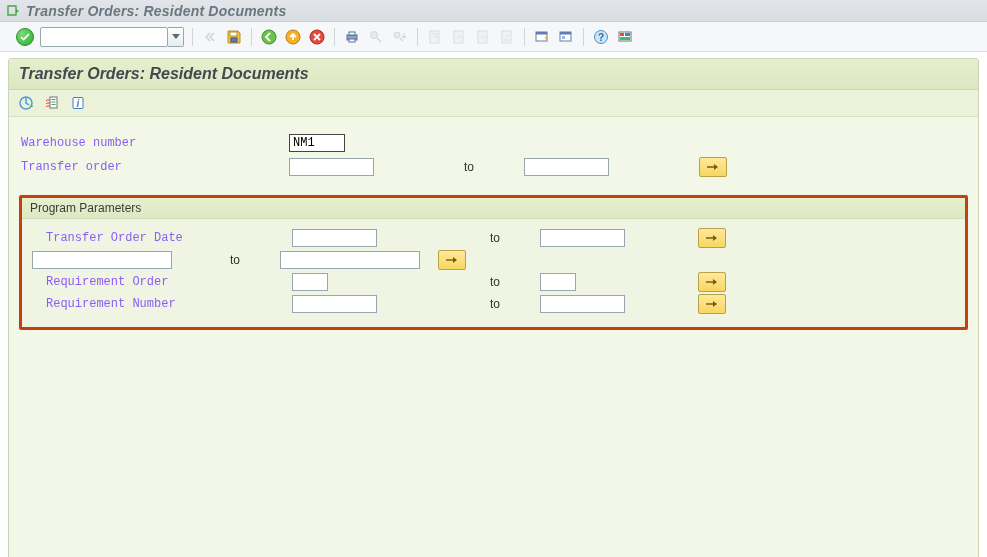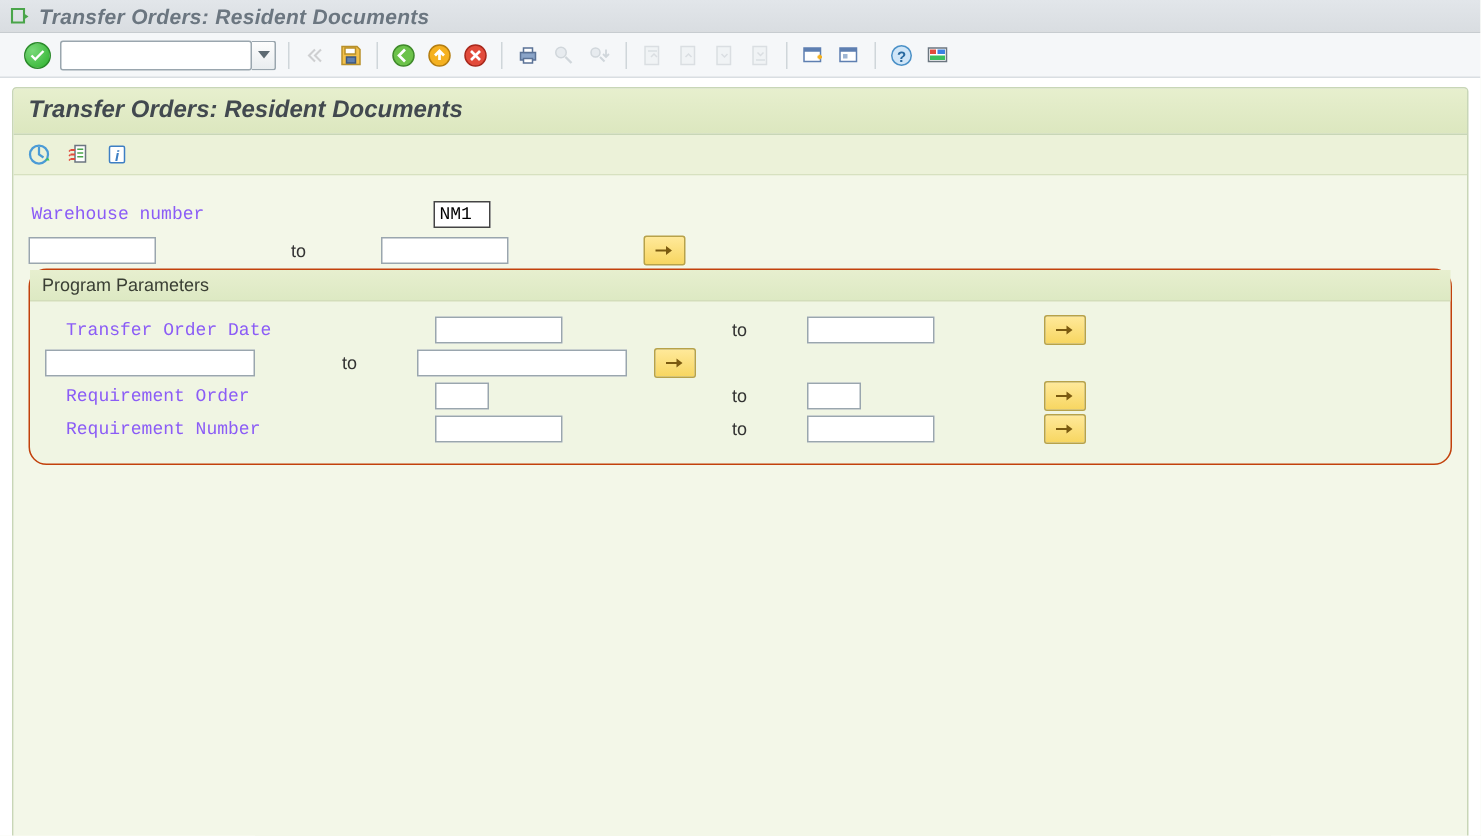--- a/index.html
+++ b/index.html
@@ -131,23 +131,24 @@
     border:1px solid #b7a24a;
     background:linear-gradient(#ffe99a,#f7d661);
     border-radius:2px;
     display:flex; align-items:center; justify-content:center;
     cursor:pointer;
   }
   .range-btn svg { width:14px; height:12px; }
 
   
   .group-box {
-    border:1px solid #c2410c;
+    margin-top:16px;
+    border:3px solid #c2410c;
     background:#f0f5e3;
-    border-radius:12px;
+    border-radius:2px;
   }
   .group-title {
     background:linear-gradient(#e7efcf,#dde9c3);
     border-bottom:1px solid #d3ddba;
     padding:3px 8px;
     font-size:12px;
     color:#3a3f34;
   }
   .group-body { padding:8px 10px 12px 10px; }
   .group-body .fld-label { width:260px; padding-left:14px; }
@@ -330,23 +331,24 @@
             <rect x="3" y="2.5" width="10" height="11" rx="1" fill="#fff" stroke="#3d7fc4"></rect>
             <text x="8" y="12" text-anchor="middle" font-size="10" font-weight="bold" font-style="italic" fill="#3d7fc4">i</text>
           </svg>
       </div>
     </div>
 
     <div class="sel-body">
 
       <div class="field-row">
         <span class="fld-label">Warehouse number</span>
-        <input class="fld-box hl" style="width: 38px;" value="NM1">
+        <input class="fld-box hl" style="width: 56px;" value="NM1">
       </div>
       <div class="field-row">
+        <span class="fld-label">Transfer order</span>
         <span class="fld-low-slot" style="width:85px;">
             <input class="fld-box w85" value="" style="">
           </span>
         <span class="to-label">to</span>
         <span class="fld-high-slot" style="width:85px;">
             <input class="fld-box w85" value="" style="">
           </span>
         <div class="range-btn">
           <svg viewBox="0 0 14 12">
               <path d="M1 6h9" stroke="#7a5a10" stroke-width="1.4"></path>

